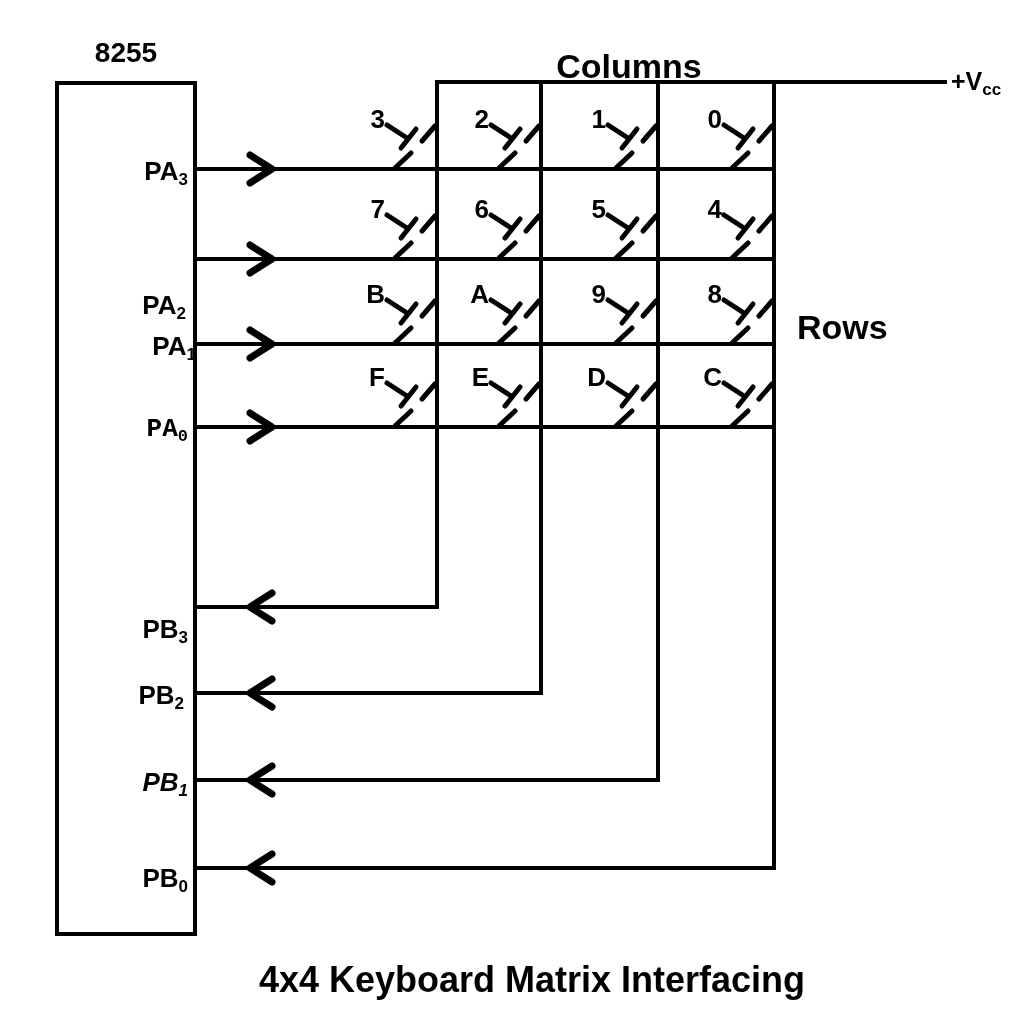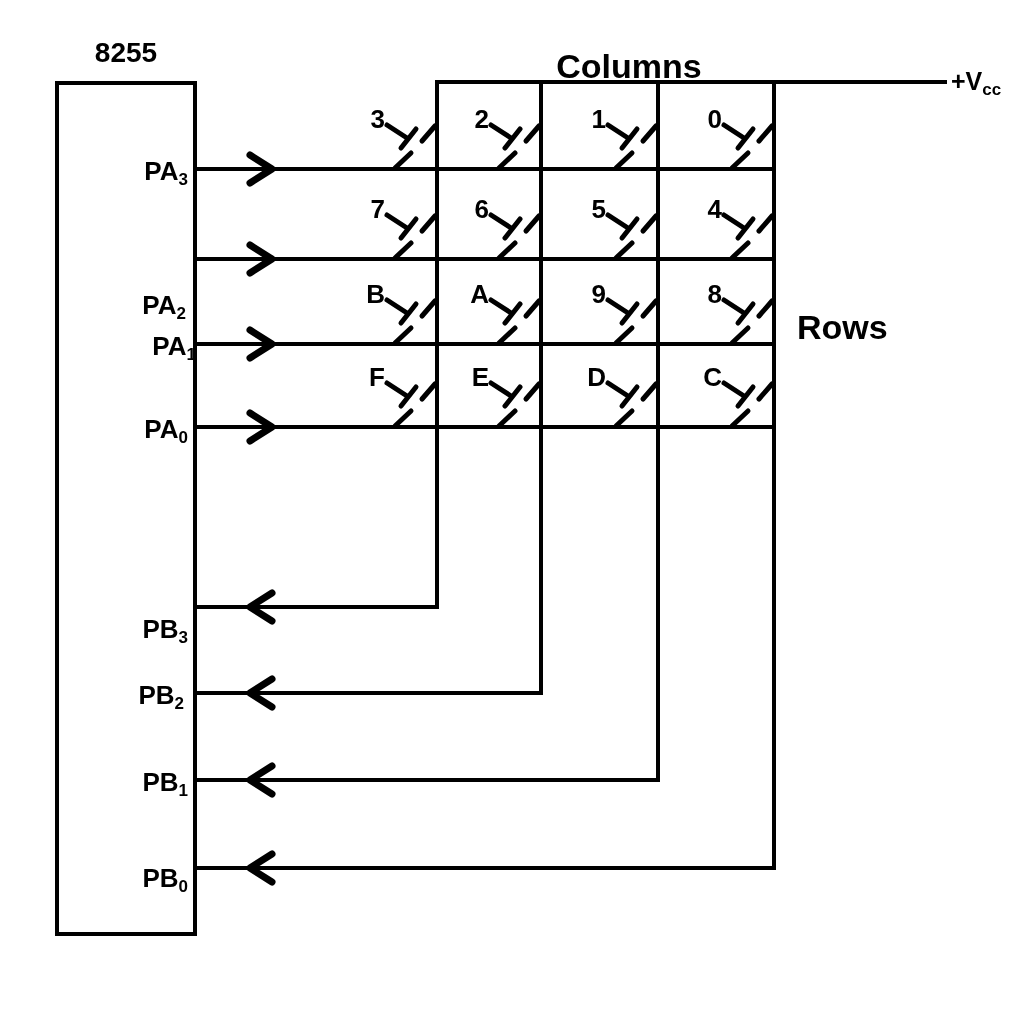--- a/index.html
+++ b/index.html
@@ -106,31 +106,31 @@
 
   <div class="lbl port-label" style="left:68px; top:152px;">
     <span>PA</span><span class="sub-script">3</span>
   </div>
   <div class="lbl port-label" style="left:66px; top:242px;margin-top:44px;">
     <span>PA</span><span class="sub-script">2</span>
   </div>
   <div class="lbl port-label" style="left:76px; top:327px;">
     <span>PA</span><span class="sub-script">1</span>
   </div>
-  <div class="lbl port-label" style="left:68px; top:410px;">
+  <div class="lbl port-label" style="left:68px; top:410px;font-family:Liberation Mono, monospace;">
     <span>PA</span><span class="sub-script">0</span>
   </div>
 
   <div class="lbl port-label" style="left:68px; top:610px;">
     <span>PB</span><span class="sub-script">3</span>
   </div>
   <div class="lbl port-label" style="left:64px; top:676px;">
     <span>PB</span><span class="sub-script">2</span>
   </div>
-  <div class="lbl port-label" style="left:68px; top:763px;">
+  <div class="lbl port-label" style="left:68px; top:763px;font-style:italic;">
     <span>PB</span><span class="sub-script">1</span>
   </div>
   <div class="lbl port-label" style="left:68px; top:851px;margin-top:8px;">
     <span>PB</span><span class="sub-script">0</span>
   </div>
 
   <div class="lbl key-label" style="left:305px; top:105px;">3</div>
   <div class="lbl key-label" style="left:409px; top:105px;">2</div>
   <div class="lbl key-label" style="left:526px; top:105px;">1</div>
   <div class="lbl key-label" style="left:642px; top:105px;">0</div>
@@ -143,14 +143,15 @@
   <div class="lbl key-label" style="left:305px; top:280px;">B</div>
   <div class="lbl key-label" style="left:409px; top:280px;">A</div>
   <div class="lbl key-label" style="left:526px; top:280px;">9</div>
   <div class="lbl key-label" style="left:642px; top:280px;">8</div>
 
   <div class="lbl key-label" style="left:305px; top:363px;">F</div>
   <div class="lbl key-label" style="left:409px; top:363px;">E</div>
   <div class="lbl key-label" style="left:526px; top:363px;">D</div>
   <div class="lbl key-label" style="left:642px; top:363px;">C</div>
 
+  <div class="lbl main-title" style="left:112px; top:960px;">4x4 Keyboard Matrix Interfacing</div>
 
 </div>
 
 </body></html>

